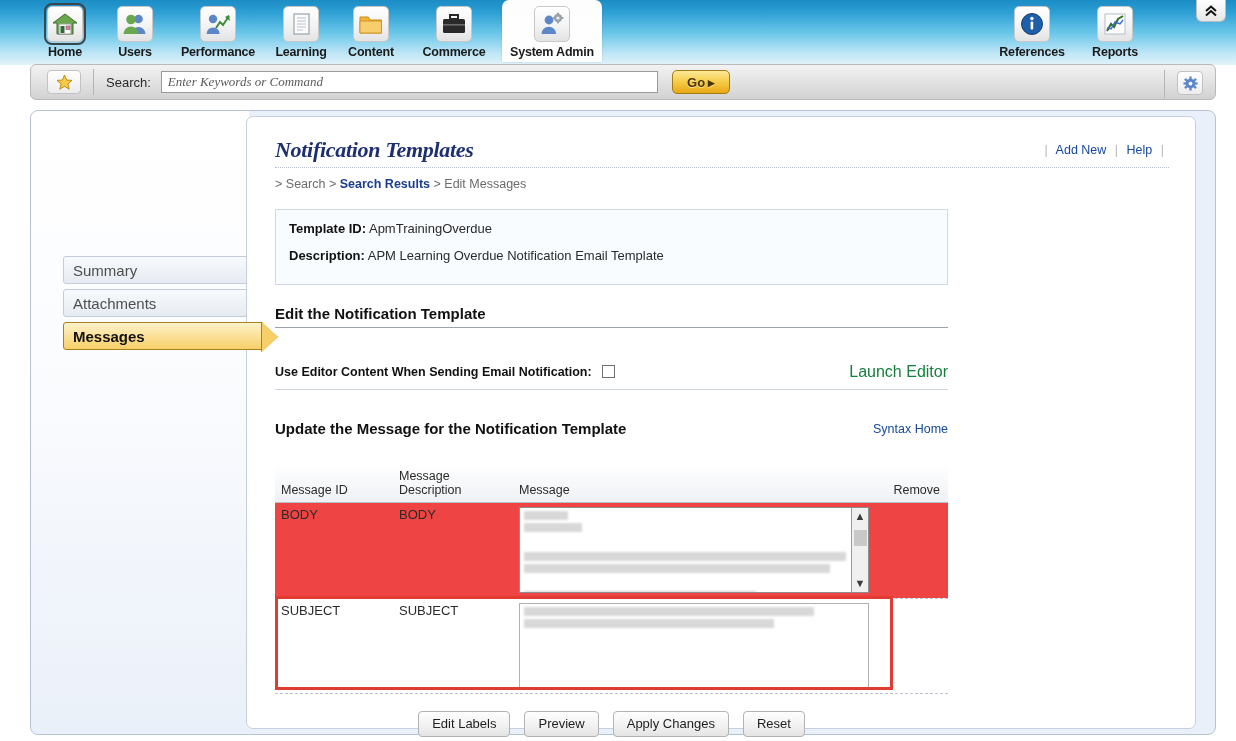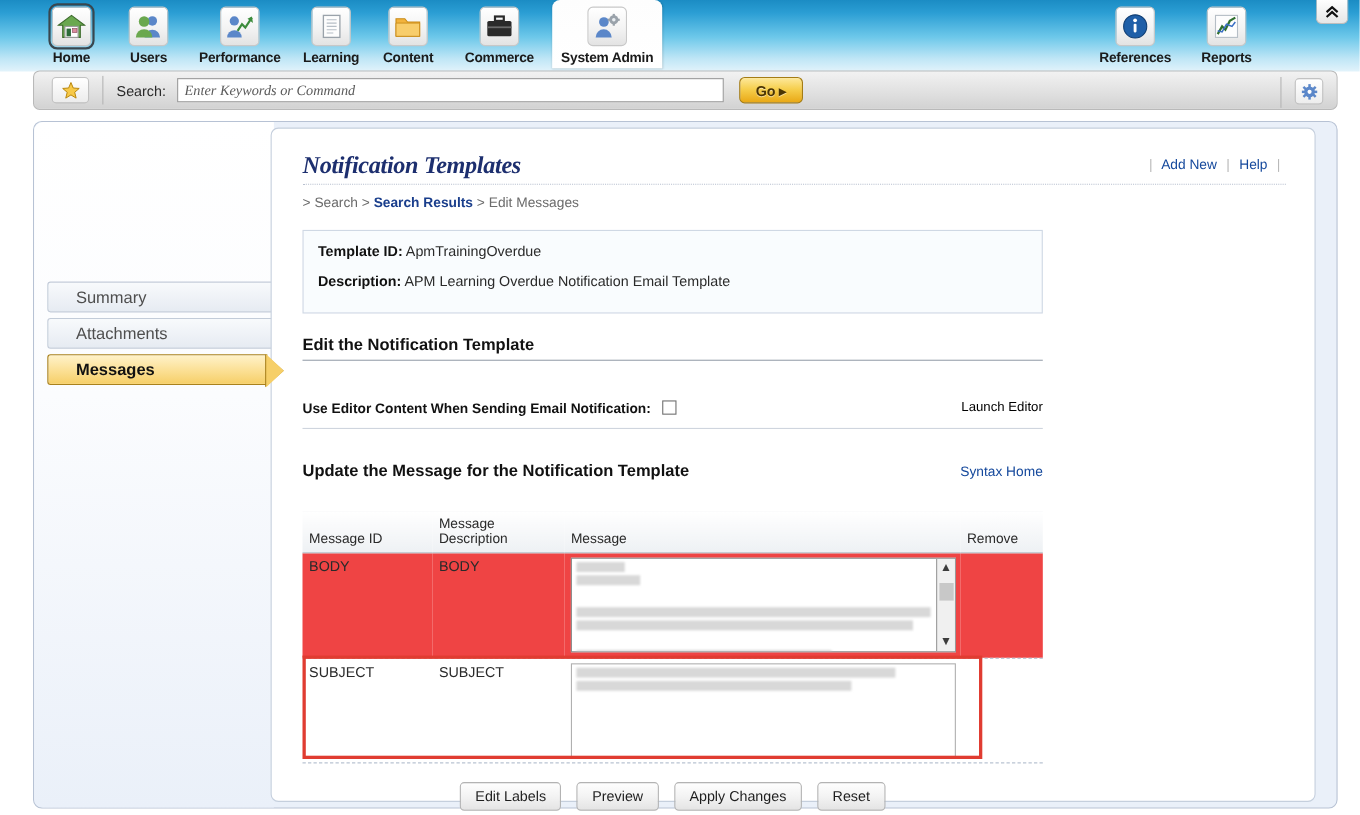--- a/index.html
+++ b/index.html
@@ -100,22 +100,22 @@
     position: absolute; left: 30px; top: 110px; width: 1186px; height: 625px;
     background: #eaf0f9;
     border: 1px solid #b7c2d4; border-radius: 8px;
   }
   #leftpane {
     position: absolute; left: 0; top: 0; width: 218px; height: 623px;
     background: linear-gradient(to bottom,#ffffff 0%, #fbfcfe 40%, #eaf0f9 100%);
     border-radius: 8px 0 0 8px;
   }
   .tabbtn {
-    position: absolute; left: 12px; width: 230px; height: 28px;
-    display: flex; align-items: center; padding-left: 25px;
+    position: absolute; left: 32px; width: 230px; height: 28px;
+    display: flex; align-items: center; padding-left: 9px;
     font-size: 15px; color: #4e4e4e;
     background: linear-gradient(to bottom,#f8fafc 0%, #e6ebf2 100%);
     border: 1px solid #c3ccd9; border-radius: 3px;
     cursor: pointer;
   }
   .tabbtn.active {
     background: linear-gradient(to bottom,#fff2c9 0%, #fbdf93 55%, #f6cf68 100%);
     border: 1px solid #a9811d;
     color: #111; font-weight: bold;
     border-radius: 3px 0 0 3px;
@@ -188,35 +188,35 @@
 
   #editorrow {
     margin-top: 34px; position: relative; padding-bottom: 5px;
   }
   #editorrow .lbl { font-size: 12.5px; font-weight: bold; color:#111; }
   #editorrow .cb {
     display:inline-block; width:13px; height:13px; vertical-align:-2px;
     border:1px solid #707070; background:#fff; margin-left:6px; cursor:pointer;
   }
   #editorrow .editlink {
-    position:absolute; right:0; top:1px; font-size:12px; color:#000000;
+    position:absolute; right:0; top:1px; font-size:16px; color:#15803d;
     text-decoration:none; cursor:pointer;padding-left:48px;
   }
   #editorrule { height:1px; background:#cfd5de; margin-top: 4px; }
 
   
   #msgtablewrap { margin-top: 22px; }
   #msgtable { width: 673px; border-collapse: collapse; }
   #msgtable th {
     font-size: 12.5px; font-weight: normal; color:#2a2a2a;
     text-align: left; vertical-align: bottom; padding: 4px 0 5px 6px;
     background: linear-gradient(to bottom,#ffffff 0%, #eef1f4 100%);
     border-bottom: 1px solid #b9c0c9;
   }
-  #msgtable th.remove { text-align: left; padding-right: 8px; }
+  #msgtable th.remove { text-align: right; padding-right: 8px; }
   #msgtable td { vertical-align: top; padding: 4px 0 0 6px; font-size: 13px; color:#2a2a2a; }
   tr.rowbody td { background: #ef4444; height: 95px; }
   tr.rowsubject td { background: #ffffff; height: 94px; }
 
   .msgbox {
     position: relative; width: 350px; height: 86px;
     background:#fff; border:1px solid #8e8e8e; overflow:hidden;
   }
   .msgbox.plain { border:1px solid #b0b0b0; }
   .redactline { height: 9px; background:#d8d8d8; margin: 3px 0 0 4px; filter: blur(1.2px); }

